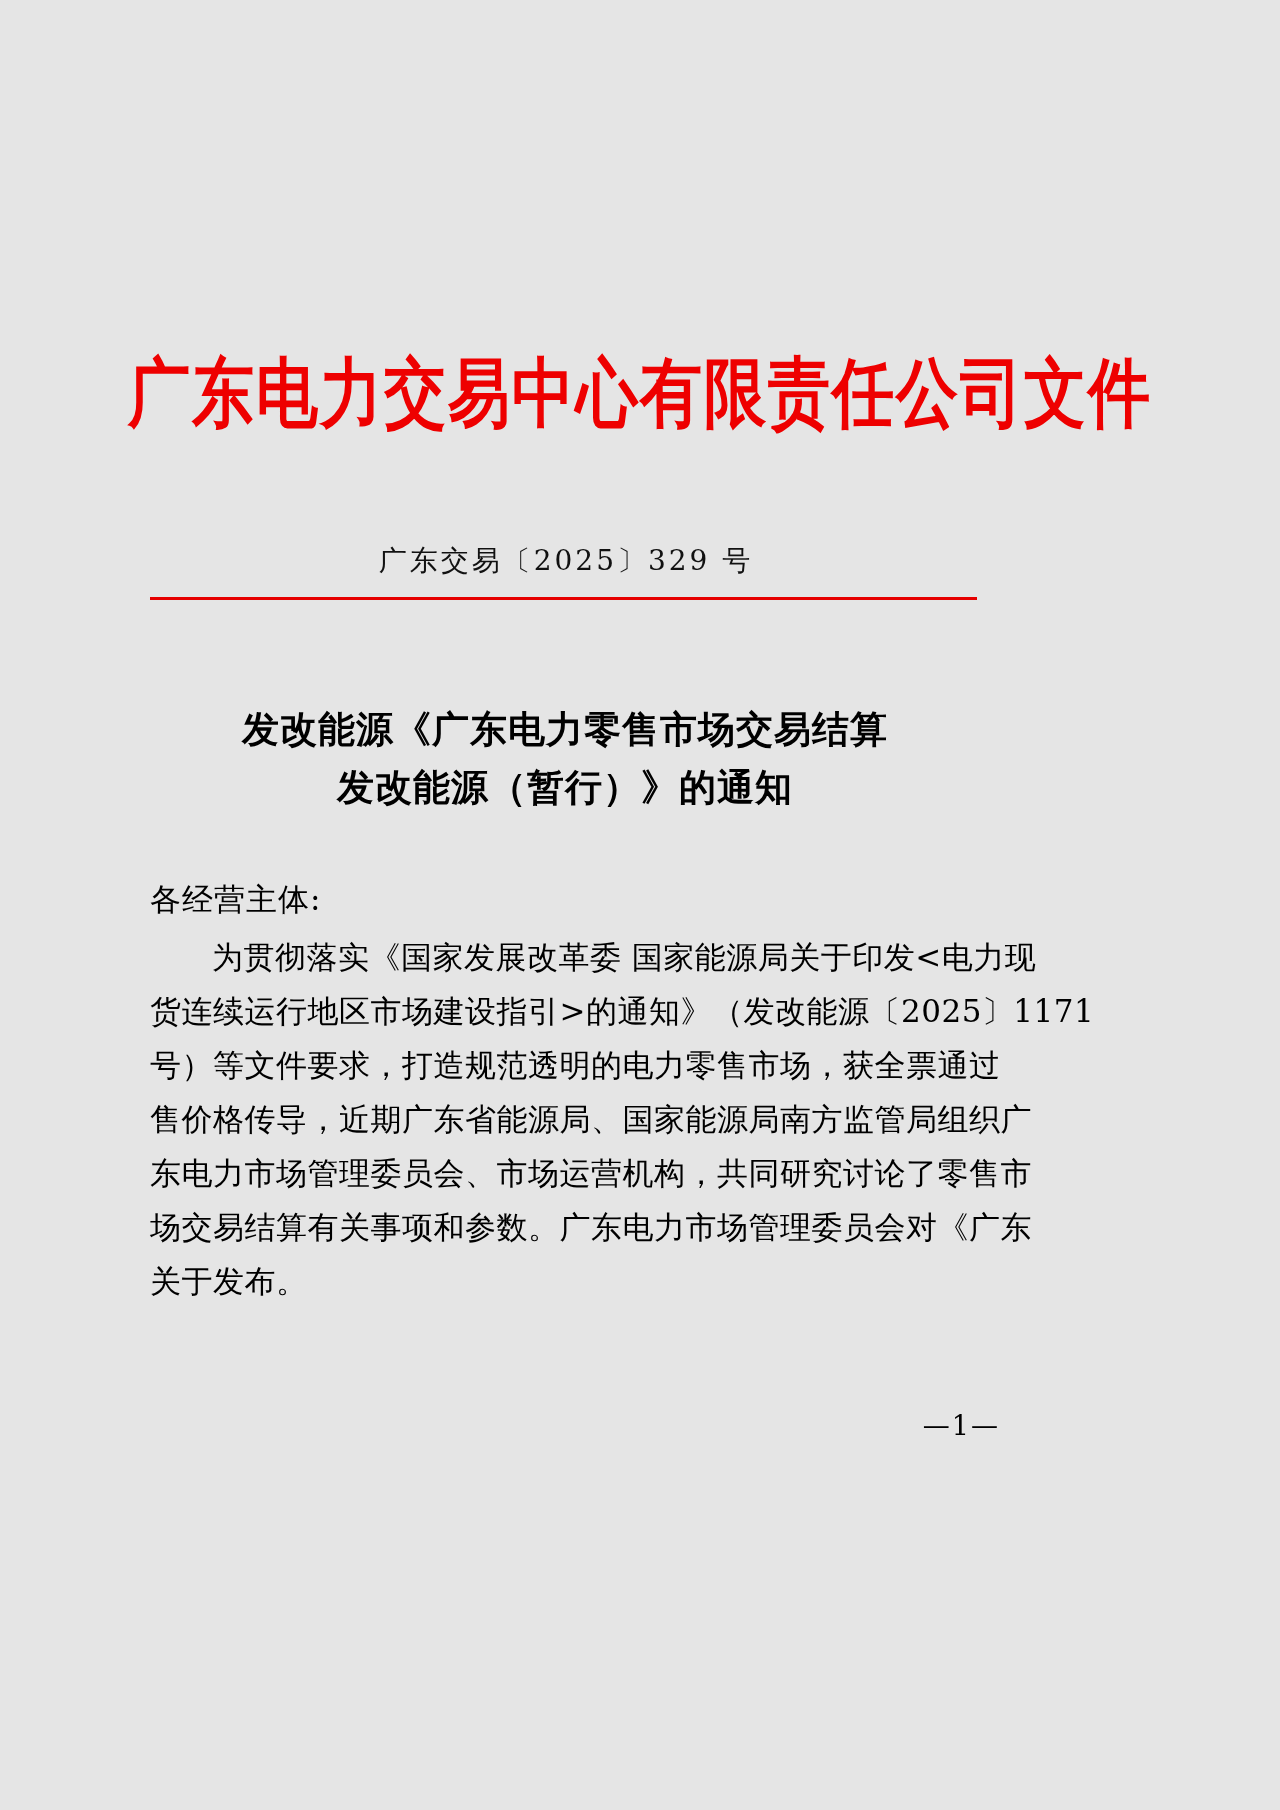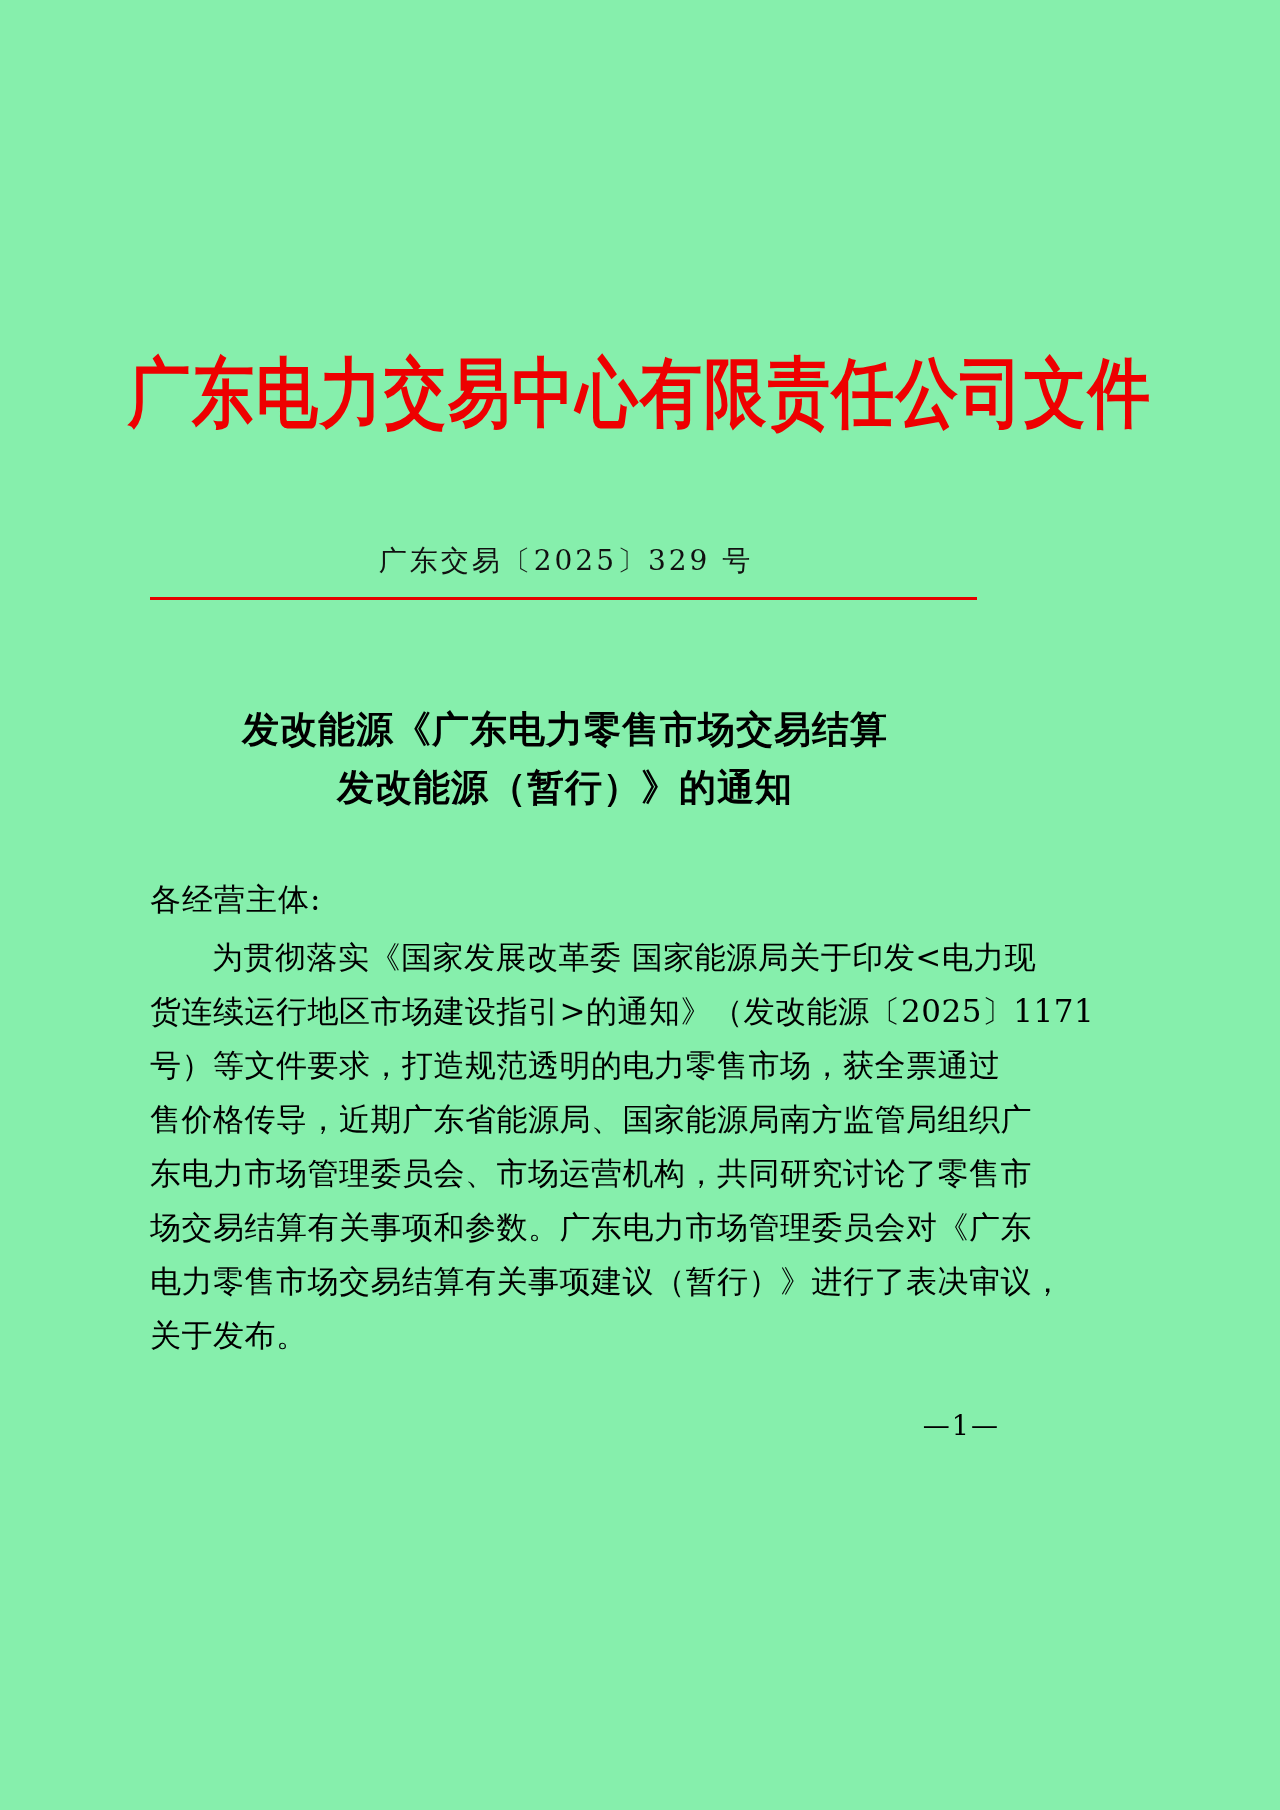--- a/index.html
+++ b/index.html
@@ -16,21 +16,21 @@
     color: #000000;
     overflow: hidden;
   }
 
   .page {
     position: absolute;
     left: 0;
     top: 0;
     width: 1280px;
     height: 1810px;
-    background: #86efac;
+    background: #e5e5e5;
   }
 
   
   .letterhead {
     position: absolute;
     left: 0;
     top: 352px;
     width: 1280px;
     text-align: center;
   }
@@ -159,19 +159,18 @@
 
   <div class="salutation">各经营主体:</div>
 
   <div class="body-text">
     <span class="bline first">为贯彻落实《国家发展改革委 国家能源局关于印发&lt;电力现</span>
     <span class="bline">货连续运行地区市场建设指引&gt;的通知》（发改能源〔2025〕1171</span>
     <span class="bline">号）等文件要求，打造规范透明的电力零售市场，获全票通过</span>
     <span class="bline">售价格传导，近期广东省能源局、国家能源局南方监管局组织广</span>
     <span class="bline">东电力市场管理委员会、市场运营机构，共同研究讨论了零售市</span>
     <span class="bline">场交易结算有关事项和参数。广东电力市场管理委员会对《广东</span>
-    <span class="bline">电力零售市场交易结算有关事项建议（暂行）》进行了表决审议，</span>
     <span class="bline">关于发布。</span>
   </div>
 
   <div class="page-number">—1—</div>
 
 </div>
 
 </body></html>

